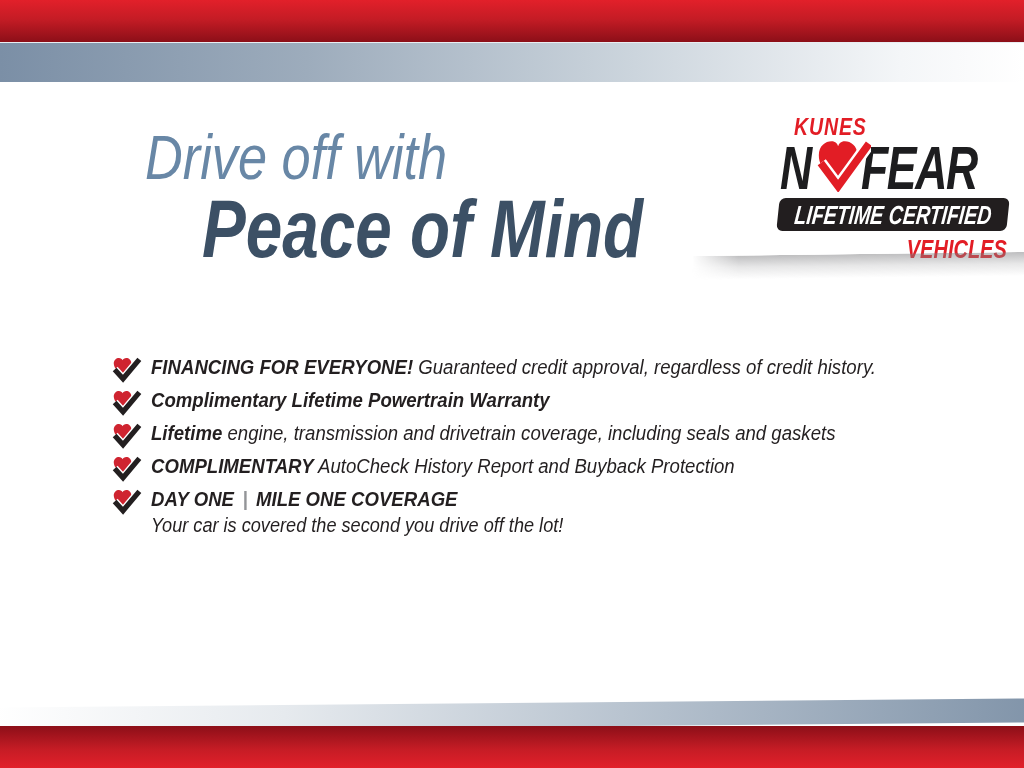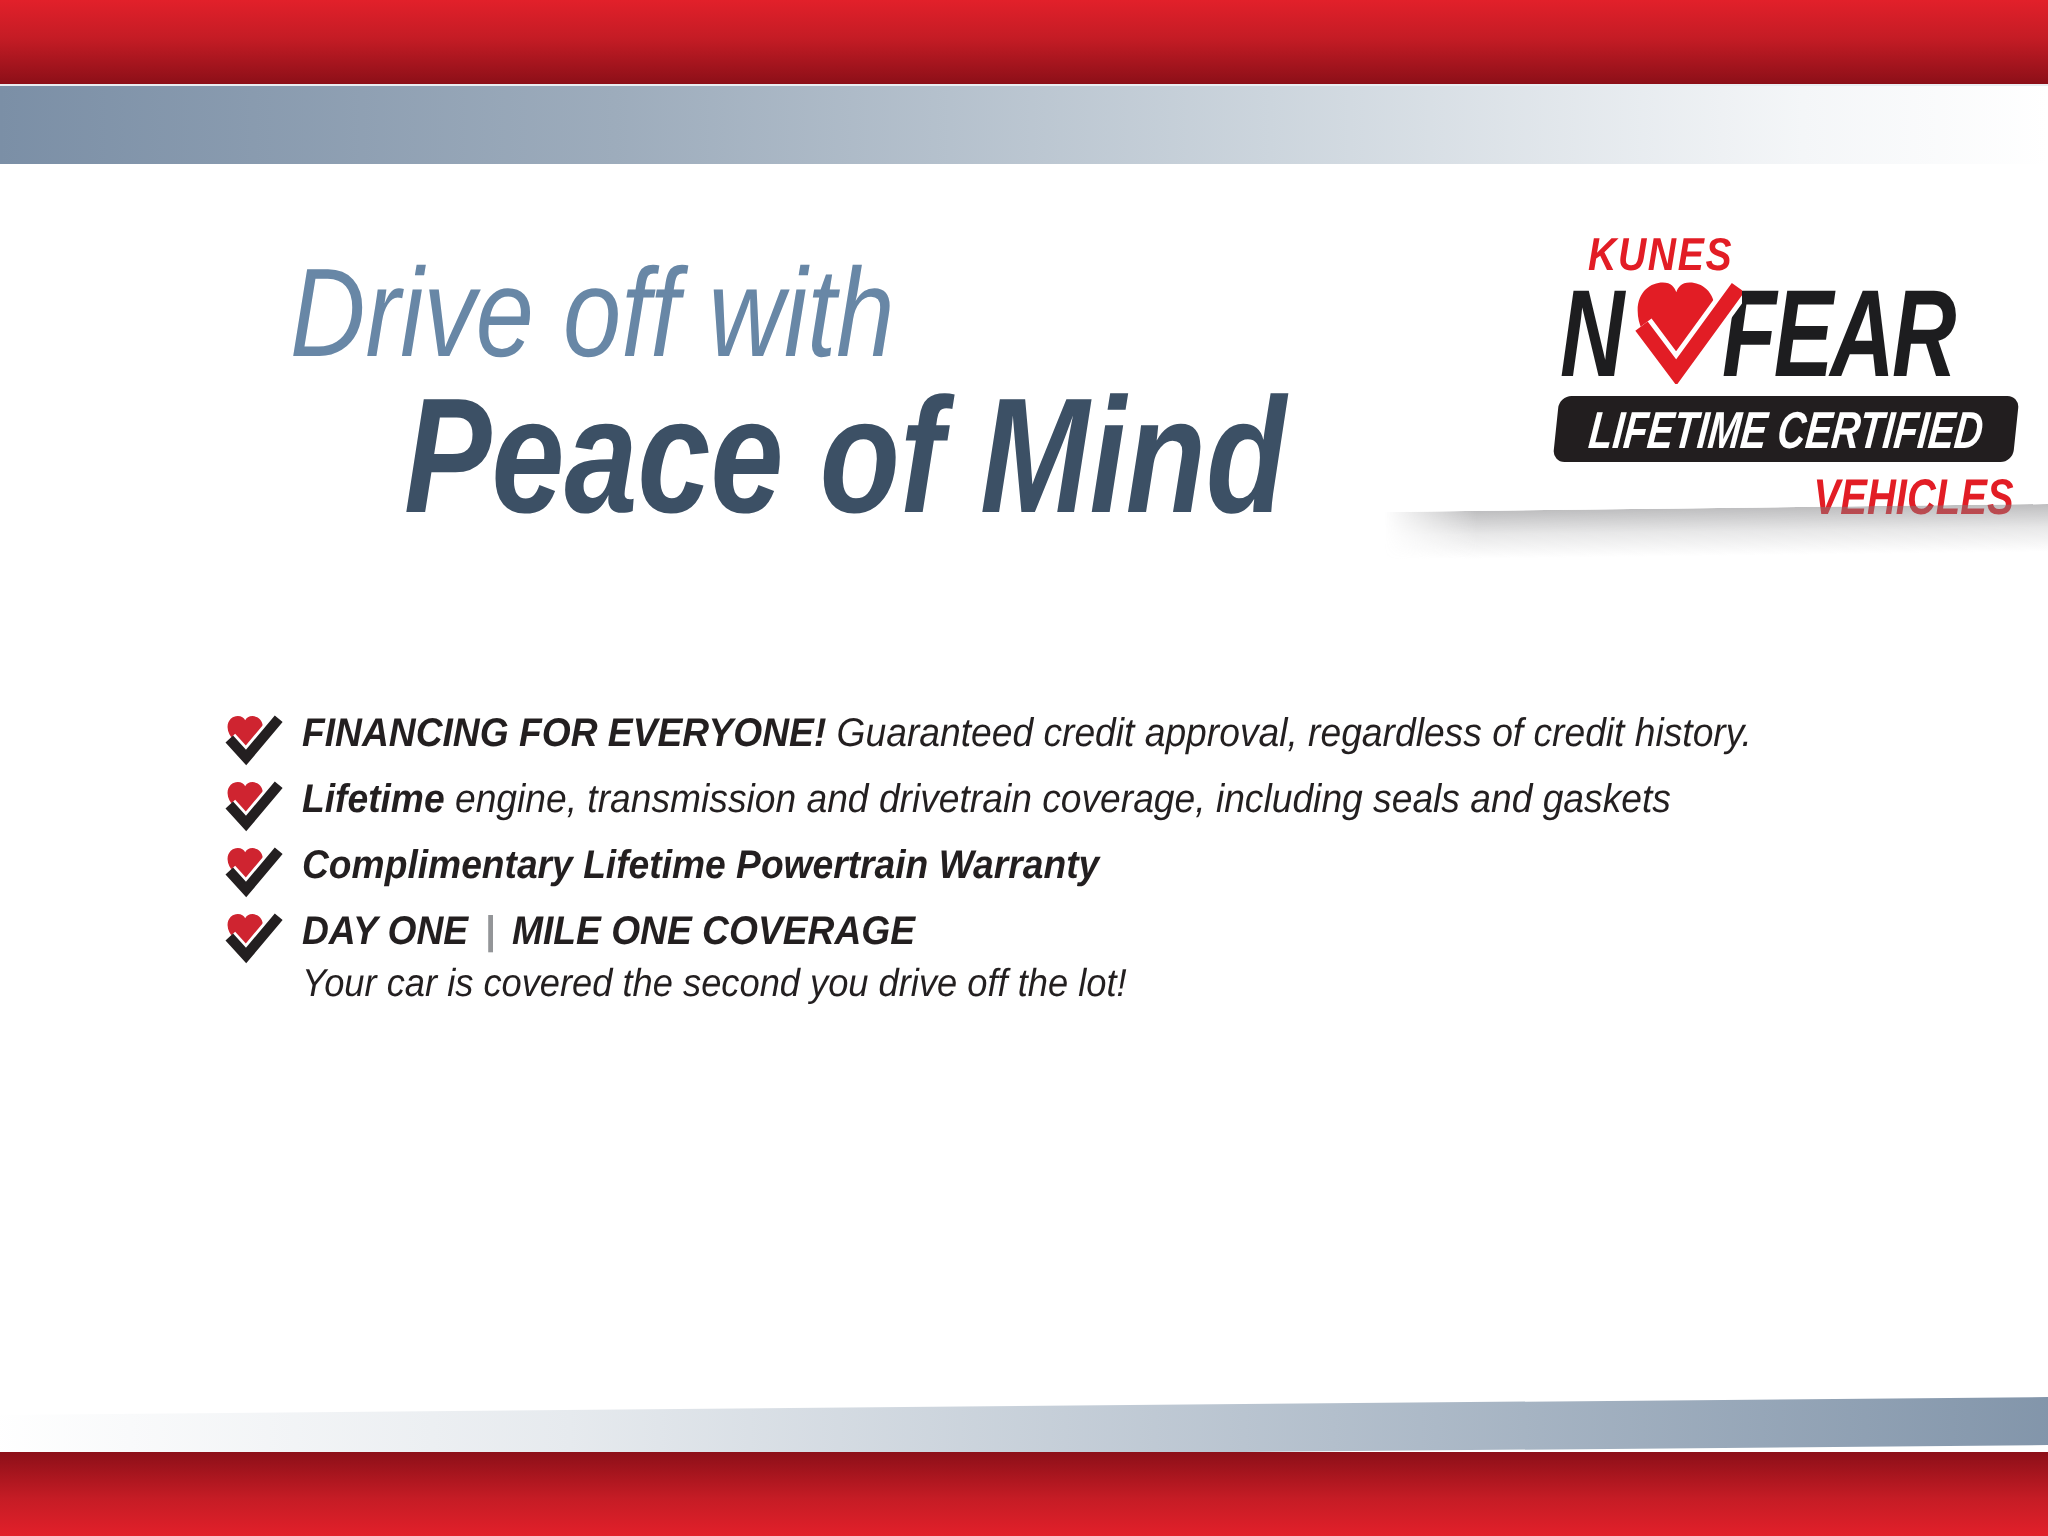--- a/index.html
+++ b/index.html
@@ -108,32 +108,38 @@
       <svg>
           <use href="#heartcheck"></use>
         </svg>
       <div class="bt"><span class="line"><span class="b">FINANCING FOR EVERYONE!</span><span class="r"> Guaranteed credit approval, regardless of credit history.</span></span></div>
     </div>
 
     <div class="row">
       <svg>
           <use href="#heartcheck"></use>
         </svg>
-      <div class="bt"><span class="line"><span class="b">Lifetime</span><span class="r"> engine, transmission and drivetrain coverage, including seals and gaskets</span></span></div>
+      <div class="bt"><span class="line"><span class="b">Complimentary Lifetime Powertrain Warranty</span><span class="r"></span></span></div>
     </div>
 
     <div class="row">
       <svg>
           <use href="#heartcheck"></use>
         </svg>
-      <div class="bt"><span class="line"><span class="b">Complimentary Lifetime Powertrain Warranty</span><span class="r"></span></span></div>
+      <div class="bt"><span class="line"><span class="b">Lifetime</span><span class="r"> engine, transmission and drivetrain coverage, including seals and gaskets</span></span></div>
     </div>
 
 
 
+    <div class="row">
+      <svg>
+          <use href="#heartcheck"></use>
+        </svg>
+      <div class="bt"><span class="line"><span class="b">COMPLIMENTARY</span><span class="r"> AutoCheck History Report and Buyback Protection</span></span></div>
+    </div>
 
 
 
     <div class="row">
       <svg>
           <use href="#heartcheck"></use>
         </svg>
       <div class="bt">
         <div class="line"><span class="b">DAY ONE</span><span class="sep">|</span><span class="b">MILE ONE COVERAGE</span></div>
         <div class="sub">Your car is covered the second you drive off the lot!</div>

